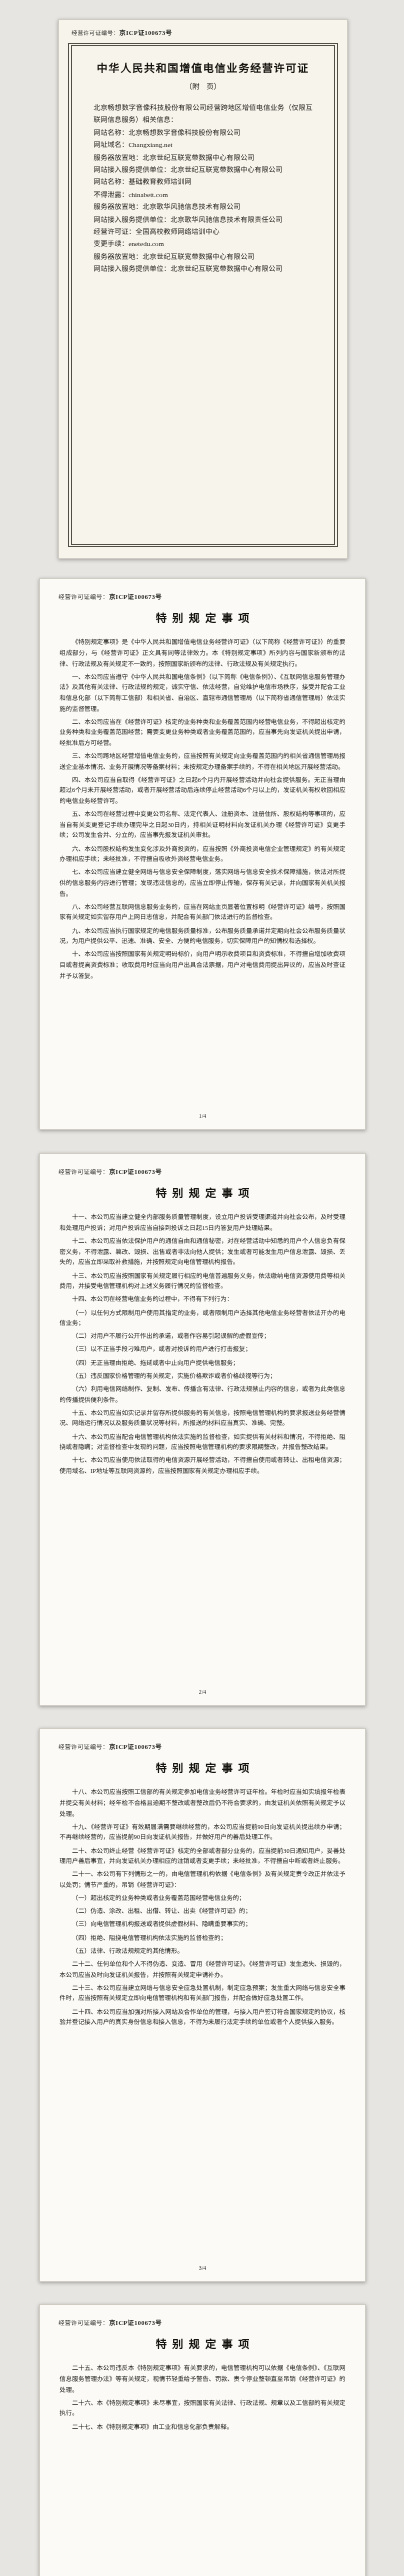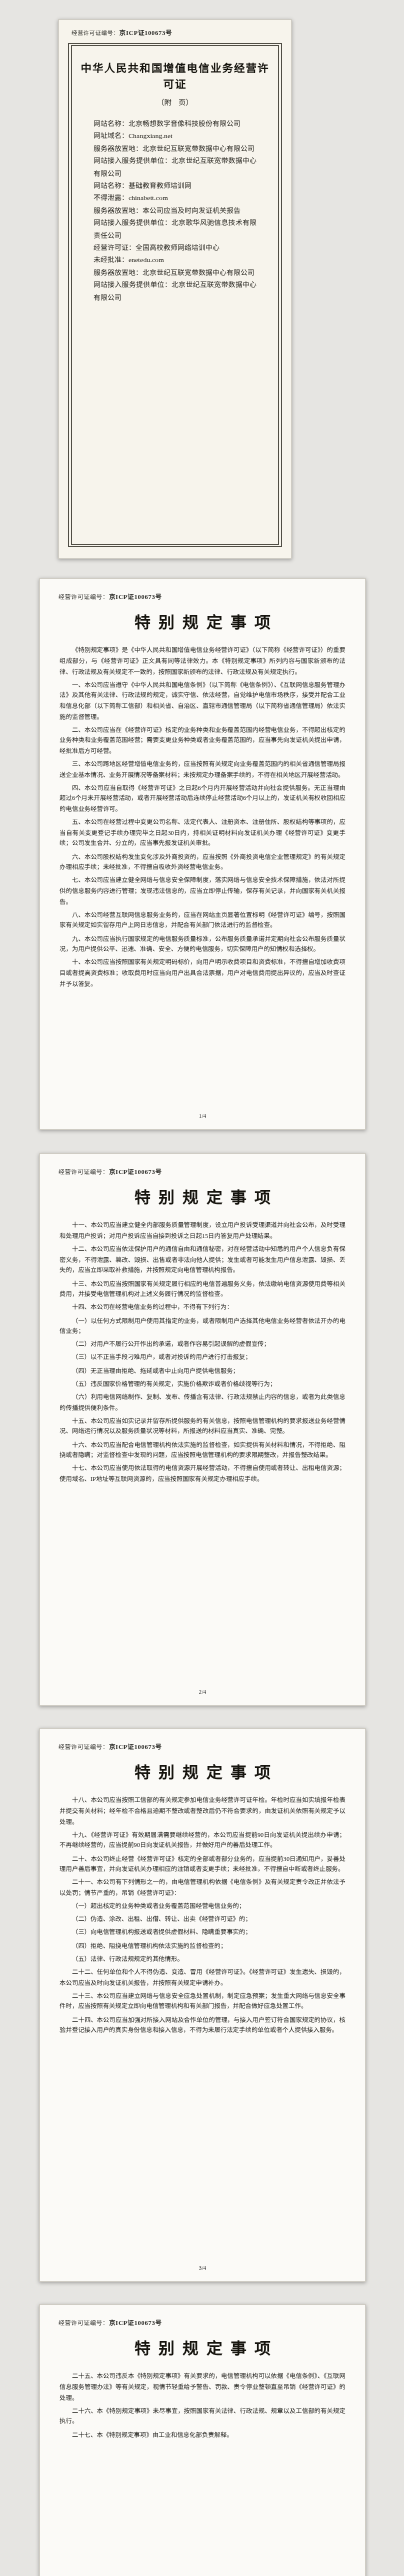--- a/index.html
+++ b/index.html
@@ -19,21 +19,21 @@
   .page{
     position:absolute;
     background:#fbfaf7;
     box-shadow:0 1px 3.6px rgba(0,0,0,0.30);
     border:0.5px solid #cfccc4;
     box-sizing:border-box;
   }
   
   .page-license{
     left:58px; top:18.5px;
-    width:234px; height:540px;
+    width:290px; height:540px;
     background:#f7f4ec;
   }
   .doc-header{
     position:absolute;
     top:8.2px; left:12.4px;
     font-size:5.7px;
     letter-spacing:0.3px;
     color:#2a2a26;
     white-space:nowrap;
   }
@@ -85,21 +85,21 @@
   .page-p3{top:1728px; height:554px;}
   .page-p4{top:2304px; height:555px;}
   .provision .doc-header{
     top:13.4px; left:18.5px;
     font-size:6px;
   }
   .prov-title{
     margin:0;
     padding-top:30px;
     text-align:center;
-    font-size:16px;
+    font-size:11px;
     font-weight:bold;
     letter-spacing:.5em;
     text-indent:.5em;
     color:#17150f;
   }
   .prov-body{
     margin:12.4px 19.6px 0;
     font-size:6.2px;
     line-height:10.6px;
     text-align:justify;
@@ -124,30 +124,31 @@
 
   <section class="page page-license">
     <div class="doc-header">
       <span>经营许可证编号：</span><span class="num">京ICP证100673号</span>
     </div>
     <div class="frame-outer">
       <div class="frame-inner">
         <h1 class="lic-title">中华人民共和国增值电信业务经营许可证</h1>
         <div class="lic-subtitle">（附　页）</div>
         <div class="lic-body">
+            <p class="lic-line">北京畅想数字音像科技股份有限公司经营跨地区增值电信业务（仅限互联网信息服务）相关信息：</p>
             <p class="lic-line">网站名称：北京畅想数字音像科技股份有限公司</p>
             <p class="lic-line">网址域名：Changxiang.net</p>
             <p class="lic-line">服务器放置地：北京世纪互联宽带数据中心有限公司</p>
             <p class="lic-line">网站接入服务提供单位：北京世纪互联宽带数据中心有限公司</p>
             <p class="lic-line">网站名称：基础教育教师培训网</p>
             <p class="lic-line">不得泄露：chinabett.com</p>
-            <p class="lic-line">服务器放置地：本公司应当及时向发证机关报告</p>
+            <p class="lic-line">服务器放置地：北京歌华风驰信息技术有限公司</p>
             <p class="lic-line">网站接入服务提供单位：北京歌华风驰信息技术有限责任公司</p>
             <p class="lic-line">经营许可证：全国高校教师网络培训中心</p>
-            <p class="lic-line">未经批准：enetedu.com</p>
+            <p class="lic-line">变更手续：enetedu.com</p>
             <p class="lic-line">服务器放置地：北京世纪互联宽带数据中心有限公司</p>
             <p class="lic-line">网站接入服务提供单位：北京世纪互联宽带数据中心有限公司</p>
           </div>
       </div>
     </div>
   </section>
 
   <section class="page provision page-p1">
     <div class="doc-header">
       <span>经营许可证编号：</span><span class="num">京ICP证100673号</span>

